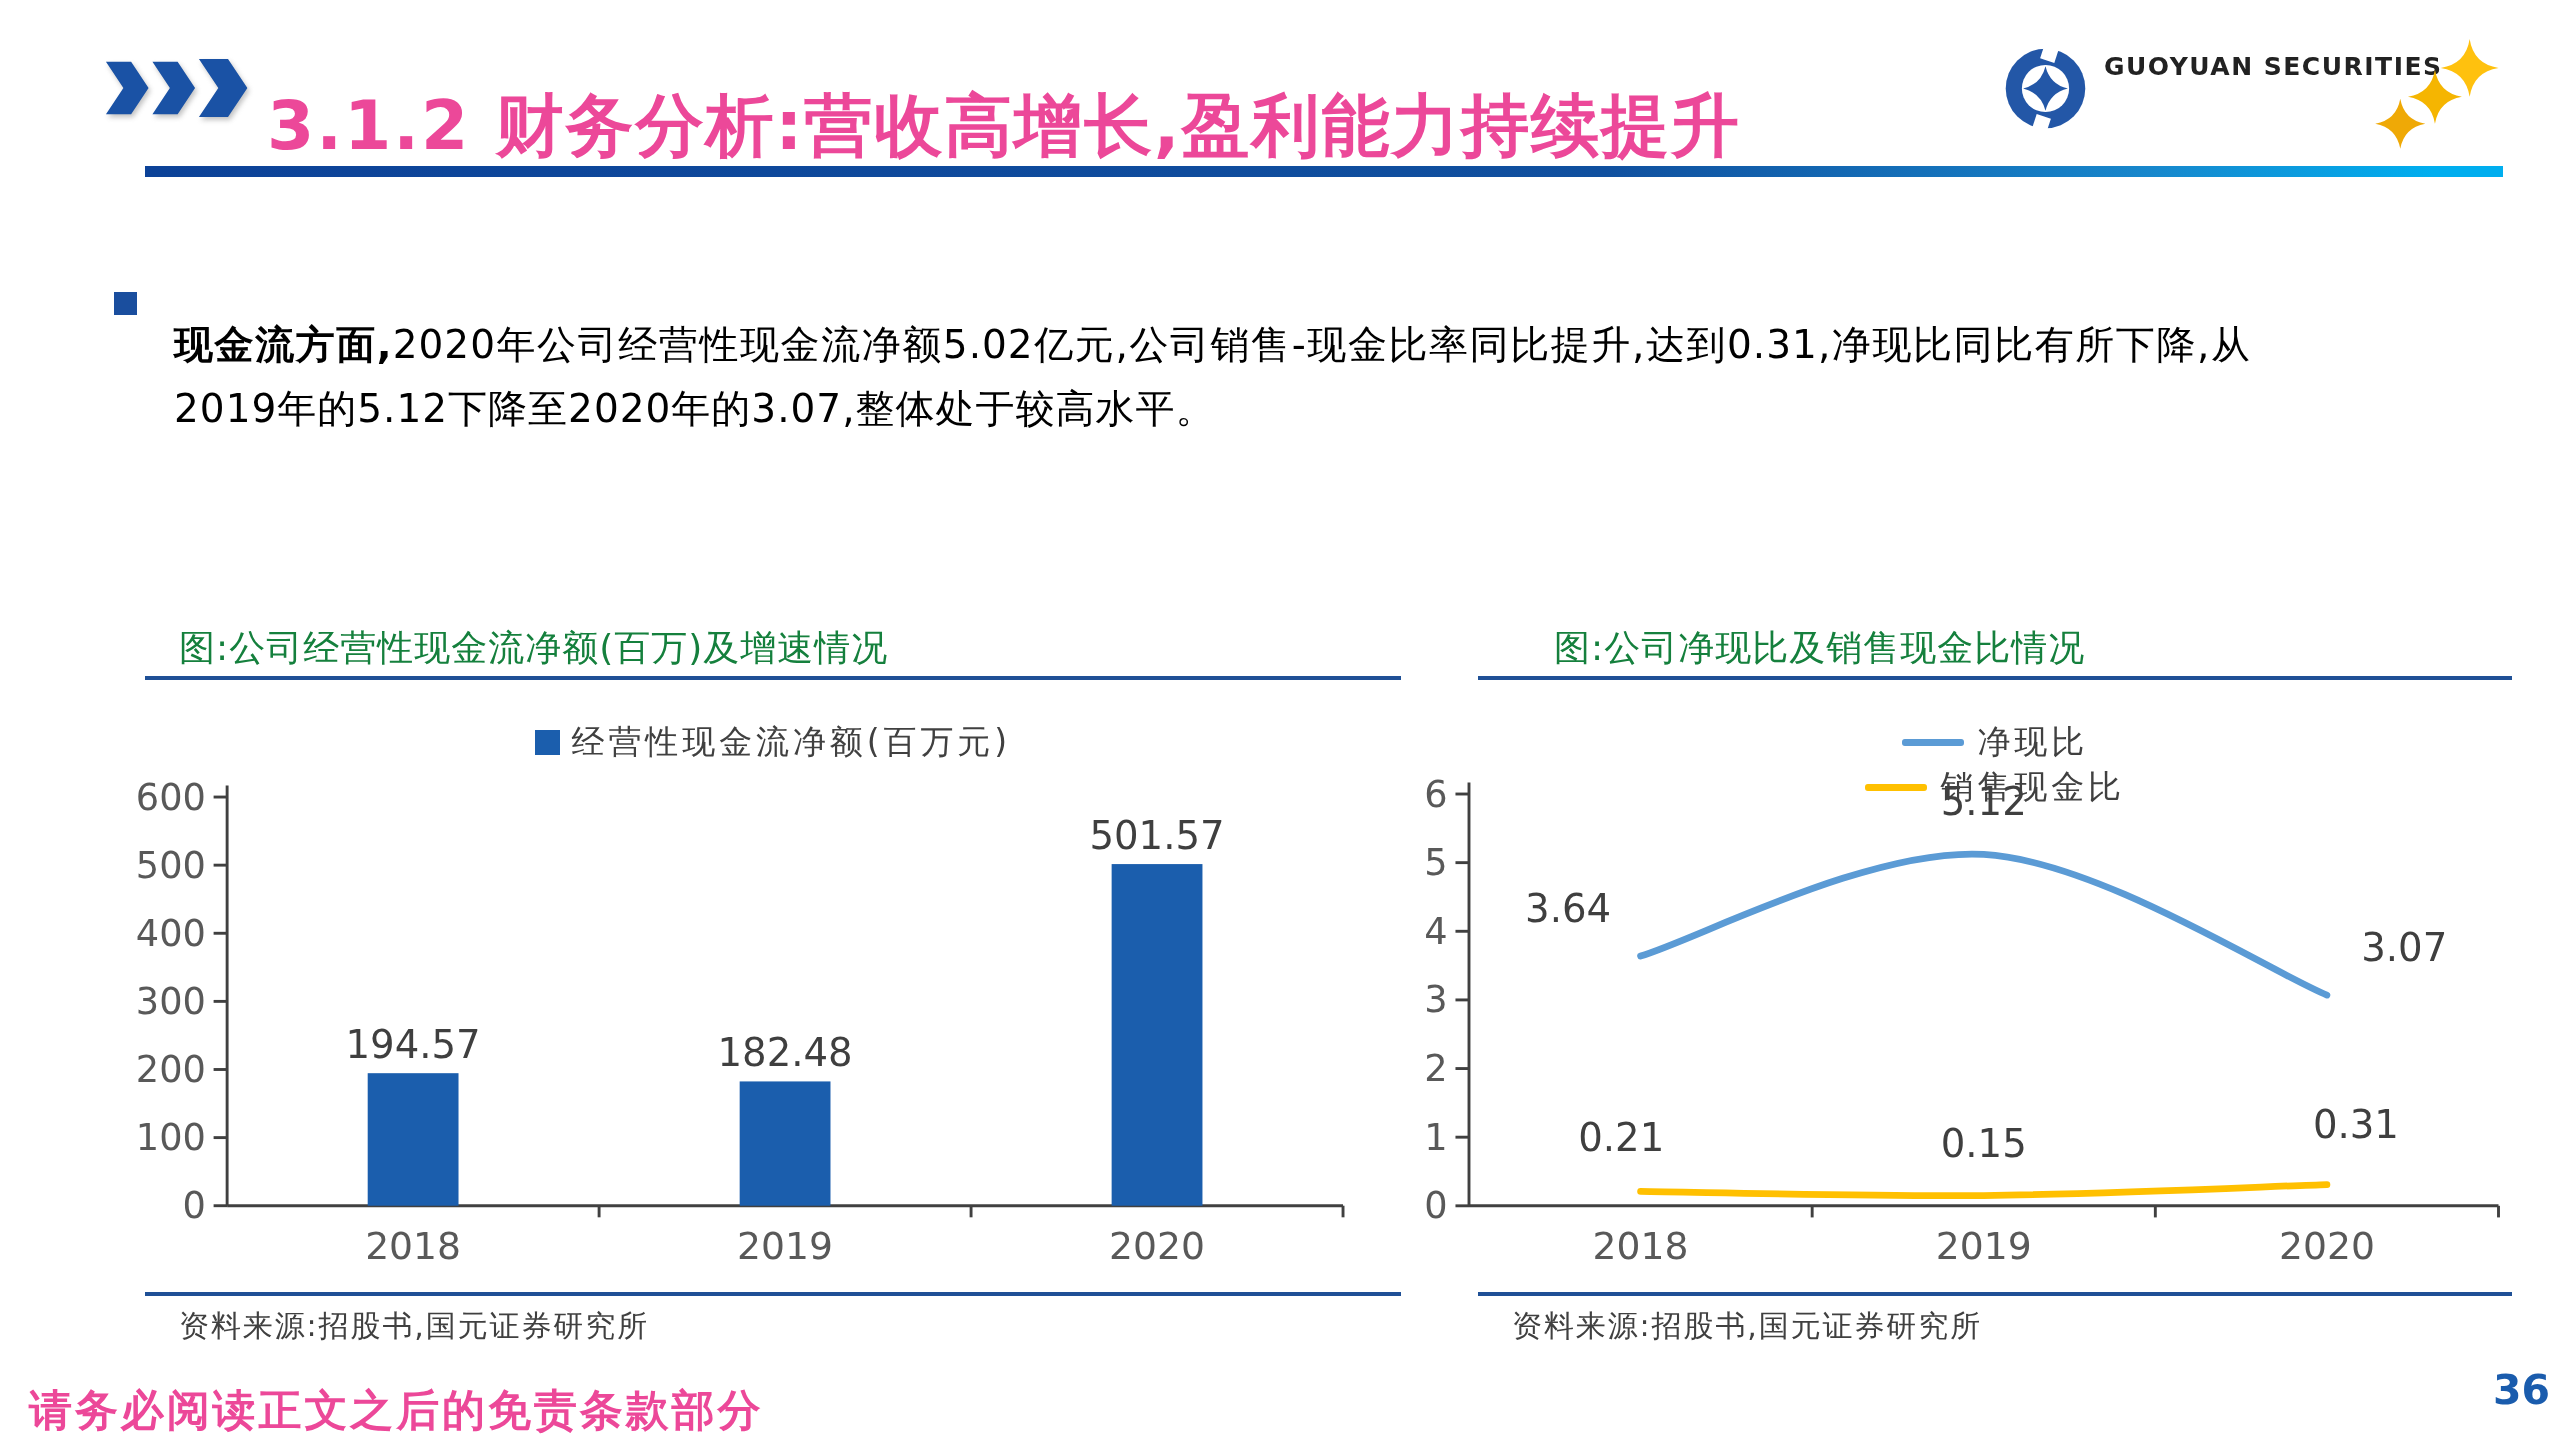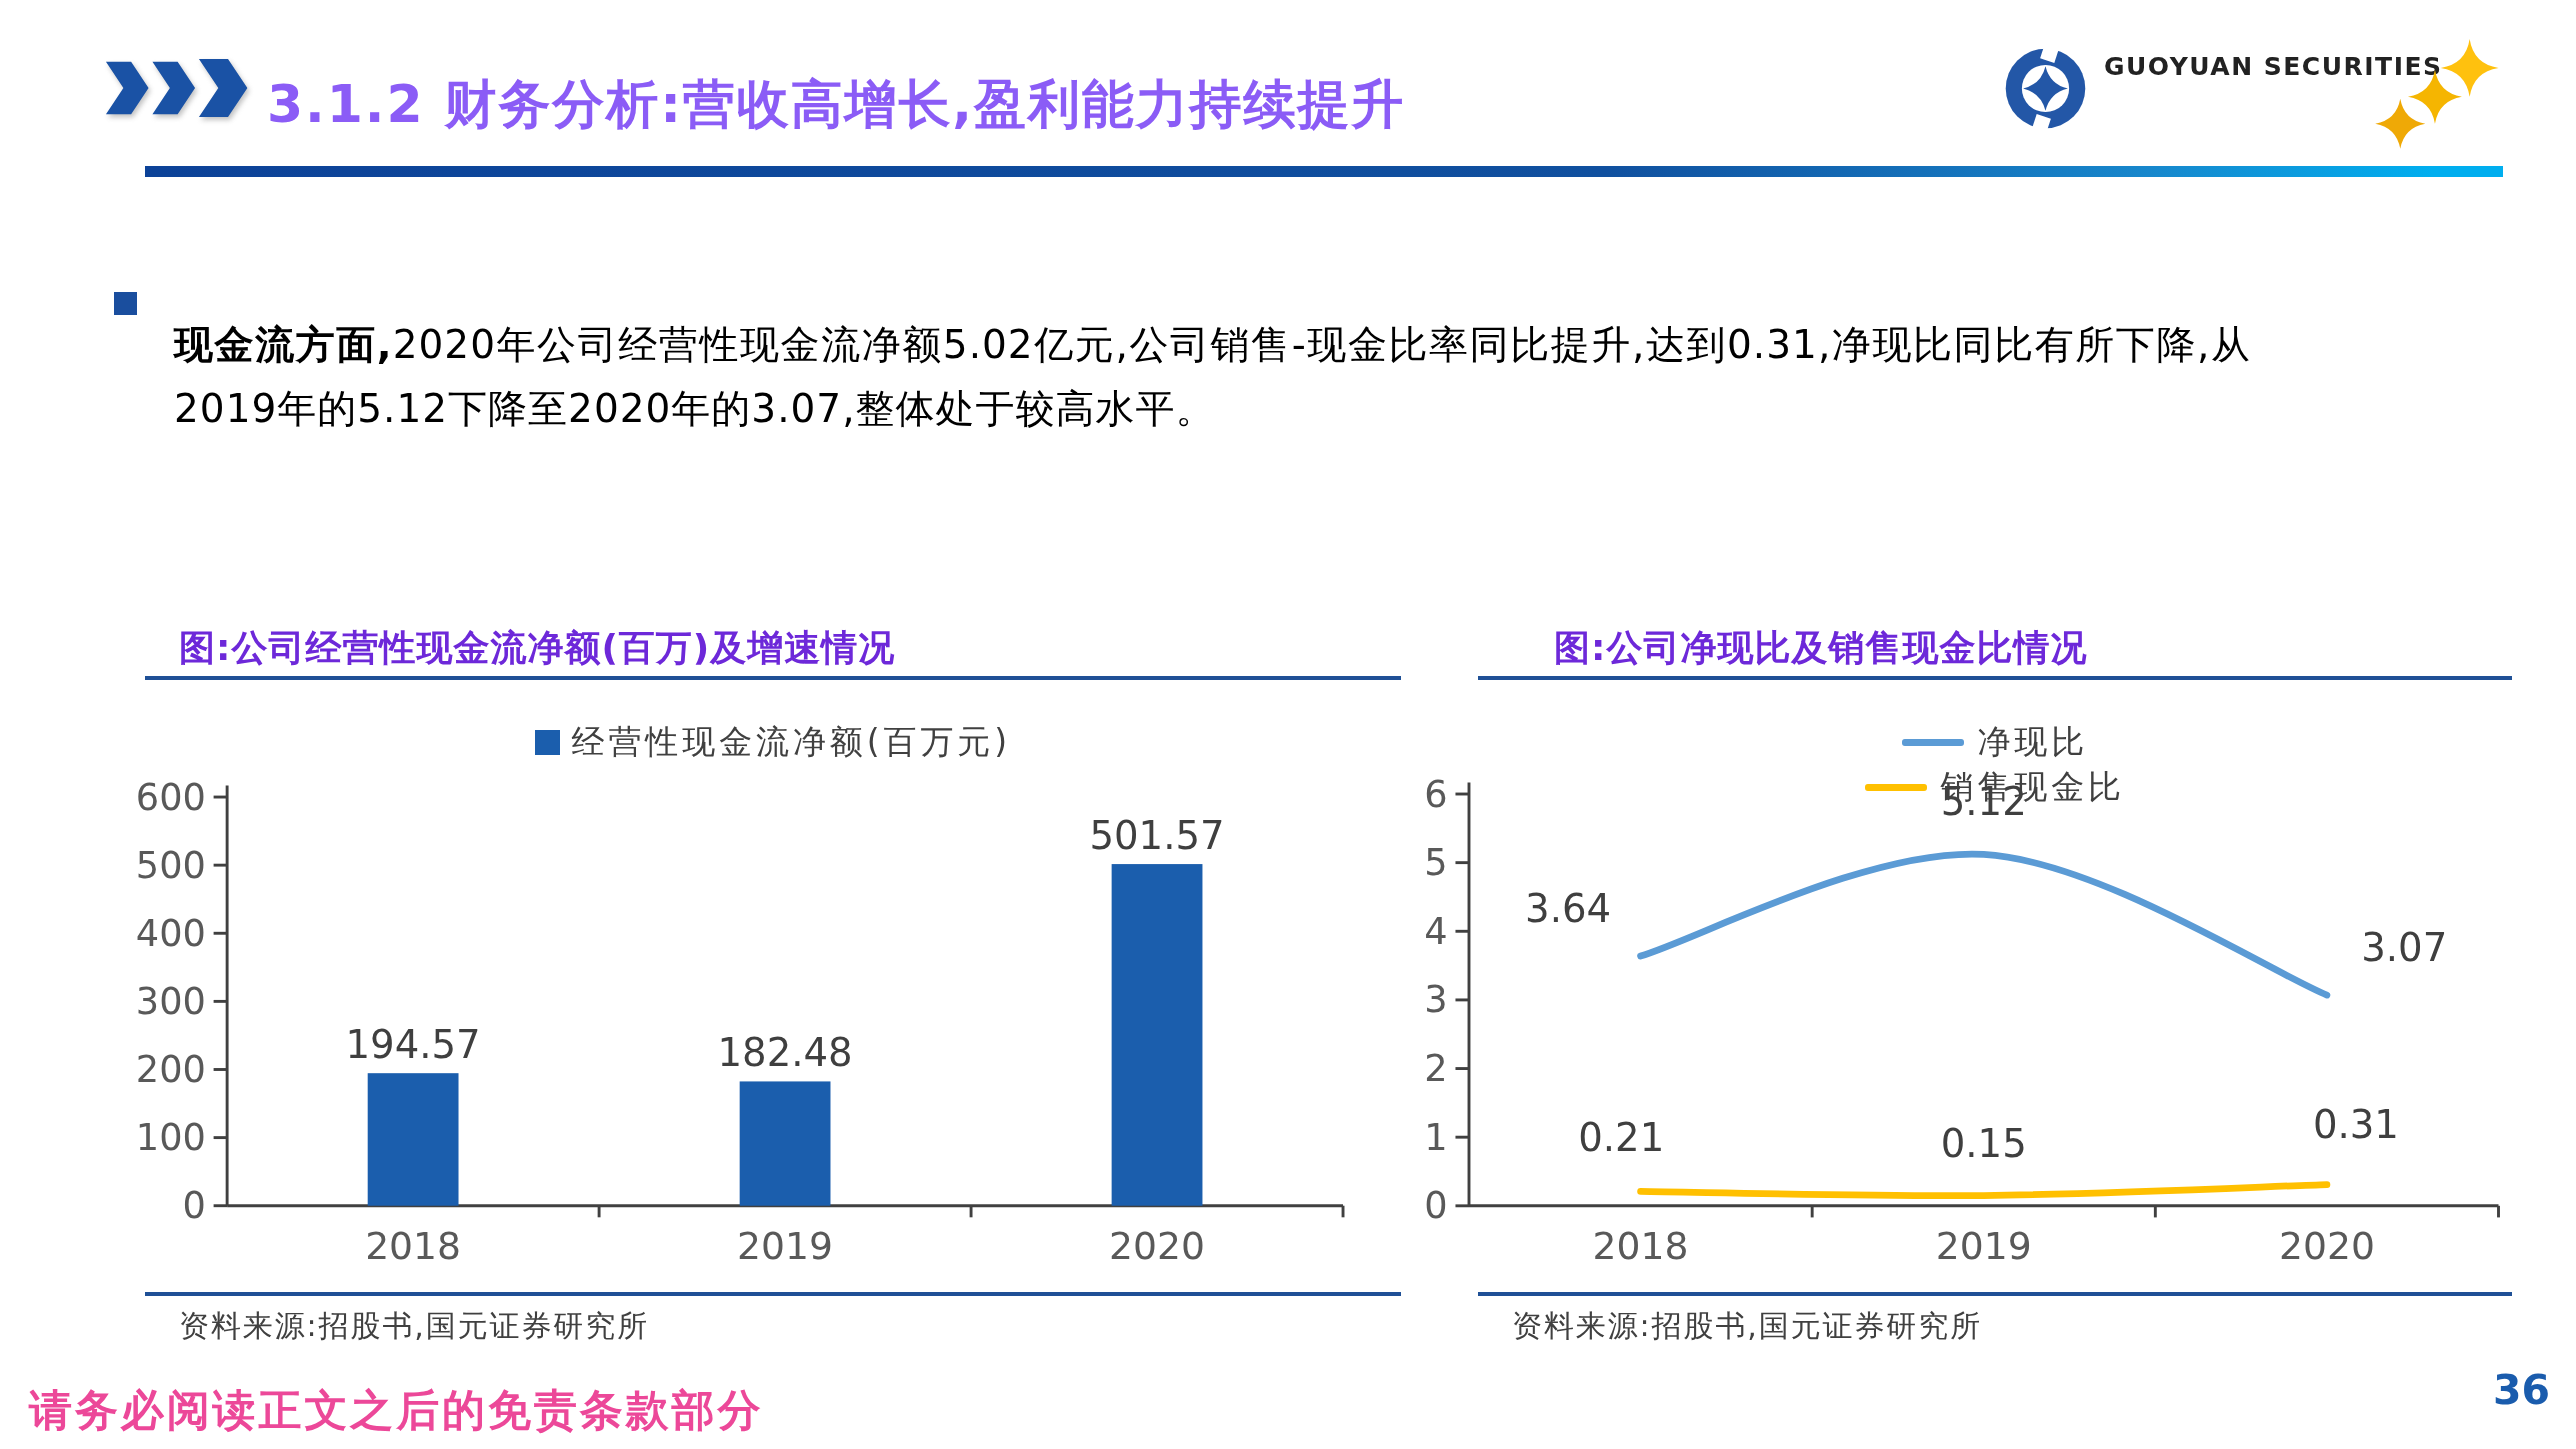--- a/index.html
+++ b/index.html
@@ -1,42 +1,42 @@
 <!DOCTYPE html>
 <html><head>
 <meta charset="utf-8">
 <style>
   html,body{margin:0;padding:0;background:#ffffff;}
   body{width:2576px;height:1449px;position:relative;overflow:hidden;
        font-family:"DejaVu Sans","Liberation Sans",sans-serif;color:#1a1a1a;}
   .abs{position:absolute;}
 
   
-  .page-title{left:267px;top:35px;font-size:52px;font-weight:bold;color:#8b5cf6;
+  .page-title{left:267px;top:35px;font-size:68px;font-weight:bold;color:#ec4899;
               letter-spacing:1.9px;white-space:nowrap;}
   .chevrons{left:104px;top:54px;filter:drop-shadow(2.9px 3.9px 2.9px rgba(120,120,120,.45));}
   .header-rule{left:145px;top:166px;width:2358px;height:10.6px;
                background:linear-gradient(to right,#0C4298 0%,#10509F 62%,#1787CC 85%,#00AEEF 97%);}
 
   
   .logo{left:1996px;top:37px;width:541px;height:135px;}
   .logo-emblem{position:absolute;left:5.8px;top:7.7px;}
   .logo-texts{position:absolute;left:108px;top:11.6px;}
   .logo-cn{font-size:58px;font-weight:bold;color:#111;letter-spacing:4.8px;line-height:62px;white-space:nowrap;}
   .logo-en{font-size:25px;font-weight:bold;color:#222;letter-spacing:1.5px;margin-top:3.9px;white-space:nowrap;}
   .logo-sparkles{position:absolute;left:375px;top:1.9px;}
 
   
   .bullet-sq{left:114px;top:292px;width:23px;height:23px;background:#1A4E9E;}
   .bullet-text{left:174px;top:274px;width:2077px;font-size:39px;line-height:64px;
                color:#000;letter-spacing:1px;text-align:justify;}
   .bullet-text b{letter-spacing:1px;}
 
   
-  .chart-title{font-size:36px;font-weight:bold;color:#6d28d9;letter-spacing:1px;white-space:nowrap;}
+  .chart-title{font-size:36px;font-weight:normal;color:#15803d;letter-spacing:1px;white-space:nowrap;}
   .rule{height:3.9px;background:#1F5096;}
   .legend{display:flex;justify-content:center;align-items:center;}
   .legend .sq{width:25px;height:25px;background:#1B5EAD;margin-right:11.6px;flex:none;}
   .legend .line-sample{width:62px;height:6.8px;border-radius:2.9px;margin-right:13.5px;flex:none;}
   .legend .lab{font-size:33px;color:#404040;letter-spacing:3.9px;white-space:nowrap;}
   .legend .item{display:flex;align-items:center;margin:0 33px;}
   .source{font-size:30px;color:#404040;letter-spacing:1.9px;white-space:nowrap;}
   svg{overflow:visible;display:block;}
 
   

